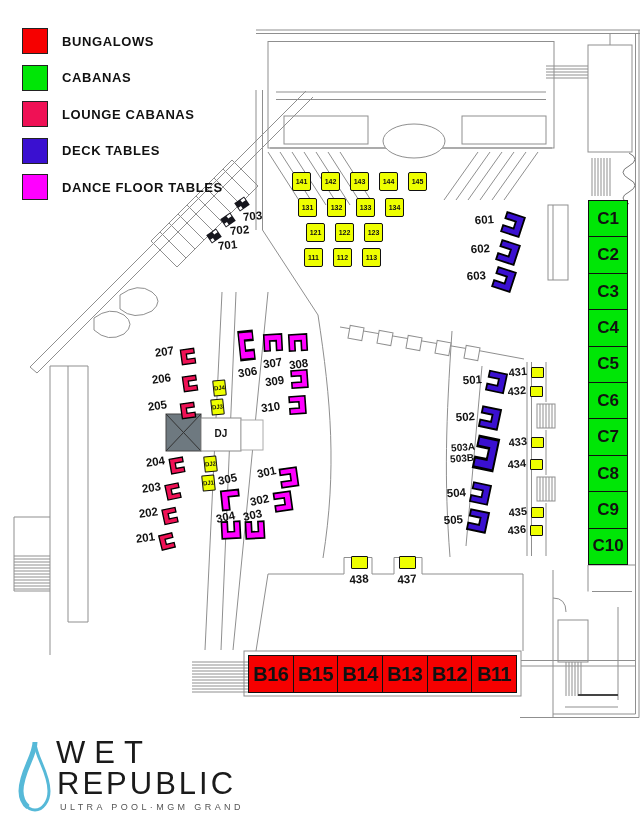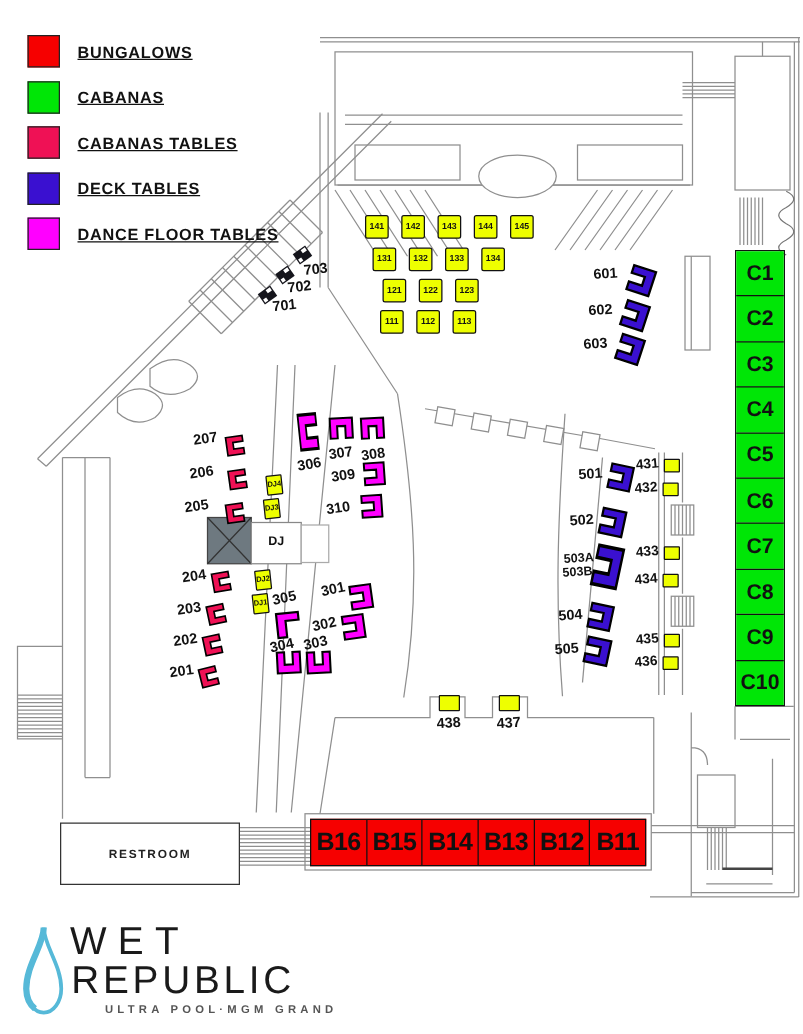--- a/index.html
+++ b/index.html
@@ -1,20 +1,20 @@
 <!DOCTYPE html>
 <html><head>
 <meta charset="utf-8">
 <style>
   html,body{margin:0;padding:0;background:#fff;}
   .stage{position:relative;width:642px;height:827px;background:#fff;overflow:hidden;
          font-family:"Liberation Sans",sans-serif;color:#111;}
   svg.plan{position:absolute;left:0;top:0;}
   
-  .legend{position:absolute;left:22px;top:28px;text-decoration:underline;}
+  .legend{position:absolute;left:22px;top:28px;}
   .lrow{display:flex;align-items:center;height:26px;margin-bottom:10.5px;}
   .sw{width:26px;height:26px;display:inline-block;border:1px solid #222;box-sizing:border-box;}
   .lt{margin-left:14px;font-size:13px;font-weight:bold;letter-spacing:.6px;white-space:nowrap;}
   
   .brow{position:absolute;display:flex;background:#F60000;border:1.5px solid #111;box-sizing:border-box;}
   .brow .cell{flex:1;display:flex;align-items:center;justify-content:center;
               font-size:20px;font-weight:bold;letter-spacing:-.5px;border-left:1.5px solid #111;}
   .brow .cell:first-child{border-left:none;}
   .cabcol{position:absolute;display:flex;flex-direction:column;border:1.5px solid #111;box-sizing:border-box;}
   .cabcol .cell{flex:1;display:flex;align-items:center;justify-content:center;background:#00E606;
@@ -42,21 +42,21 @@
   .spk::after{content:"";position:absolute;left:1px;bottom:1px;width:3px;height:3px;background:#fff;}
   .restroom{position:absolute;left:48px;top:658px;width:144px;height:50px;background:#fff;
             border:1.5px solid #333;box-sizing:border-box;display:flex;align-items:center;
             justify-content:center;font-size:9.5px;font-weight:bold;letter-spacing:1.4px;color:#222;}
   .djlbl{position:absolute;left:206px;top:428px;width:30px;text-align:center;
          font-size:10px;font-weight:bold;}
   
   .logo{position:absolute;left:18px;top:735px;width:280px;height:88px;}
   .logo .w1{position:absolute;left:38px;top:0px;font-size:31px;letter-spacing:9px;color:#1a1a1a;}
   .logo .w2{position:absolute;left:39px;top:31px;font-size:31px;letter-spacing:3px;color:#1a1a1a;}
-  .logo .tag{position:absolute;left:42px;top:67px;font-size:9px;letter-spacing:3.4px;color:#555;font-weight:bold;margin-left:24px;}
+  .logo .tag{position:absolute;left:42px;top:67px;font-size:9px;letter-spacing:3.4px;color:#555;font-weight:normal;}
   .drop{position:absolute;left:0;top:4px;}
 </style>
 </head>
 <body>
 
 <div class="stage">
 
 <svg width="0" height="0" style="position:absolute">
   <defs>
     <symbol id="bk" viewBox="0 0 24 26">
@@ -144,21 +144,21 @@
   <div class="lrow">
         <span class="sw" style="background: rgb(246, 0, 0);"></span>
         <span class="lt">BUNGALOWS</span>
       </div>
   <div class="lrow">
         <span class="sw" style="background: rgb(0, 230, 6);"></span>
         <span class="lt">CABANAS</span>
       </div>
   <div class="lrow">
         <span class="sw" style="background: rgb(239, 17, 85);"></span>
-        <span class="lt">CABANAS TABLES</span>
+        <span class="lt">LOUNGE CABANAS</span>
       </div>
   <div class="lrow">
         <span class="sw" style="background: rgb(58, 16, 208);"></span>
         <span class="lt">DECK TABLES</span>
       </div>
   <div class="lrow">
         <span class="sw" style="background: rgb(255, 0, 255);"></span>
         <span class="lt">DANCE FLOOR TABLES</span>
       </div>
 </div>
@@ -330,21 +330,20 @@
 <div class="lb r" style="left:500px;top:436px;width:27px;font-size:11px;transform:rotate(-5deg);">433</div>
 <div class="lb r" style="left:499px;top:458px;width:27px;font-size:11px;transform:rotate(-5deg);">434</div>
 <div class="lb r" style="left:500px;top:506px;width:27px;font-size:11px;transform:rotate(-5deg);">435</div>
 <div class="lb r" style="left:499px;top:524px;width:27px;font-size:11px;transform:rotate(-5deg);">436</div>
 
 <div class="db3" style="left:351px;top:556px;"></div>
 <div class="db3" style="left:399px;top:556px;"></div>
 <div class="lb" style="left:342px;top:573px;width:34px;text-align:center;transform:rotate(-4deg);">438</div>
 <div class="lb" style="left:390px;top:573px;width:34px;text-align:center;transform:rotate(-4deg);">437</div>
 
-<div class="restroom">RESTROOM</div>
 
 <div class="logo">
   <svg class="drop" width="34" height="76" viewBox="0 0 34 76">
     <path d="M17,3 C17,17 3,33 3,52 a14,19 0 0 0 28,0 C31,33 17,17 17,3 Z" fill="#fff" stroke="#56B9D8" stroke-width="3"></path>
     <path d="M17,3 C17,17 3,33 3,52 a14,19 0 0 0 7,16" fill="none" stroke="#56B9D8" stroke-width="5"></path>
   </svg>
   <div class="w1">WET</div>
   <div class="w2">REPUBLIC</div>
   <div class="tag">ULTRA POOL·MGM GRAND</div>
 </div>

